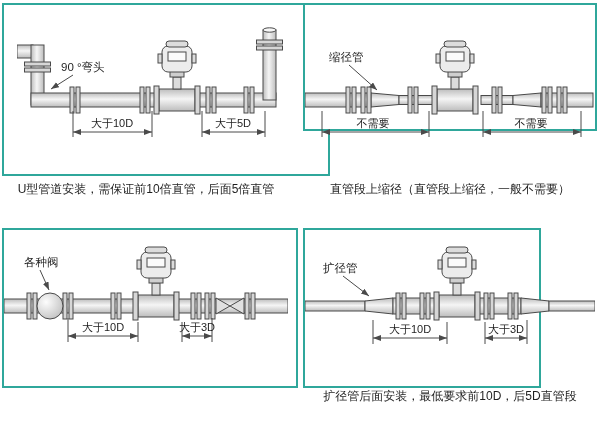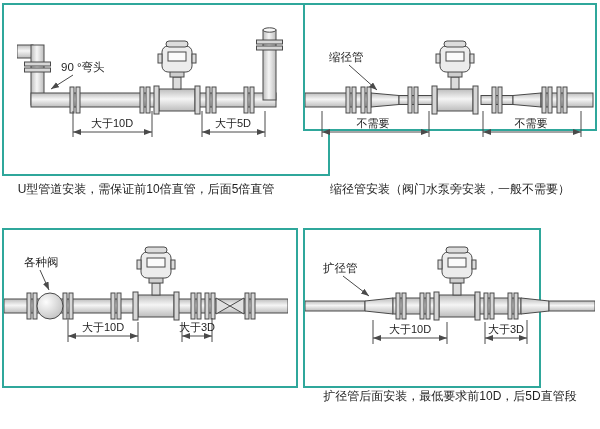--- a/index.html
+++ b/index.html
@@ -136,21 +136,21 @@
         <text class="dim-text" x="68" y="122">不需要</text>
       </g>
       <g>
         <line class="thin" x1="178" y1="106" x2="178" y2="132"></line>
         <line class="thin" x1="276" y1="106" x2="276" y2="132"></line>
         <line class="thin" x1="178" y1="127" x2="276" y2="127" marker-start="url(#arr)" marker-end="url(#arr)"></line>
         <text class="dim-text" x="226" y="122">不需要</text>
       </g>
     </svg>
   </div>
-  <div class="caption" style="left:303px; top:181px; width:294px;">缩径管安装（阀门水泵旁安装，一般不需要）</div>
+  <div class="caption" style="left:303px; top:181px; width:294px;">直管段上缩径（直管段上缩径，一般不需要）</div>
 
   <div class="panel" style="left:2px; top:228px; width:296px; height:160px;">
     <svg viewBox="0 0 284 156" width="284" height="156">
       <rect x="0" y="69" width="284" height="14" fill="url(#pipeGrad)" stroke="#4a4a4a"></rect>
       <g>
         <use href="#flangePair" transform="translate(28,76)"></use>
         <use href="#flangePair" transform="translate(64,76)"></use>
         <use href="#flangePair" transform="translate(112,76)"></use>
         <use href="#flangePair" transform="translate(192,76)"></use>
         <use href="#flangePair" transform="translate(206,76)"></use>

